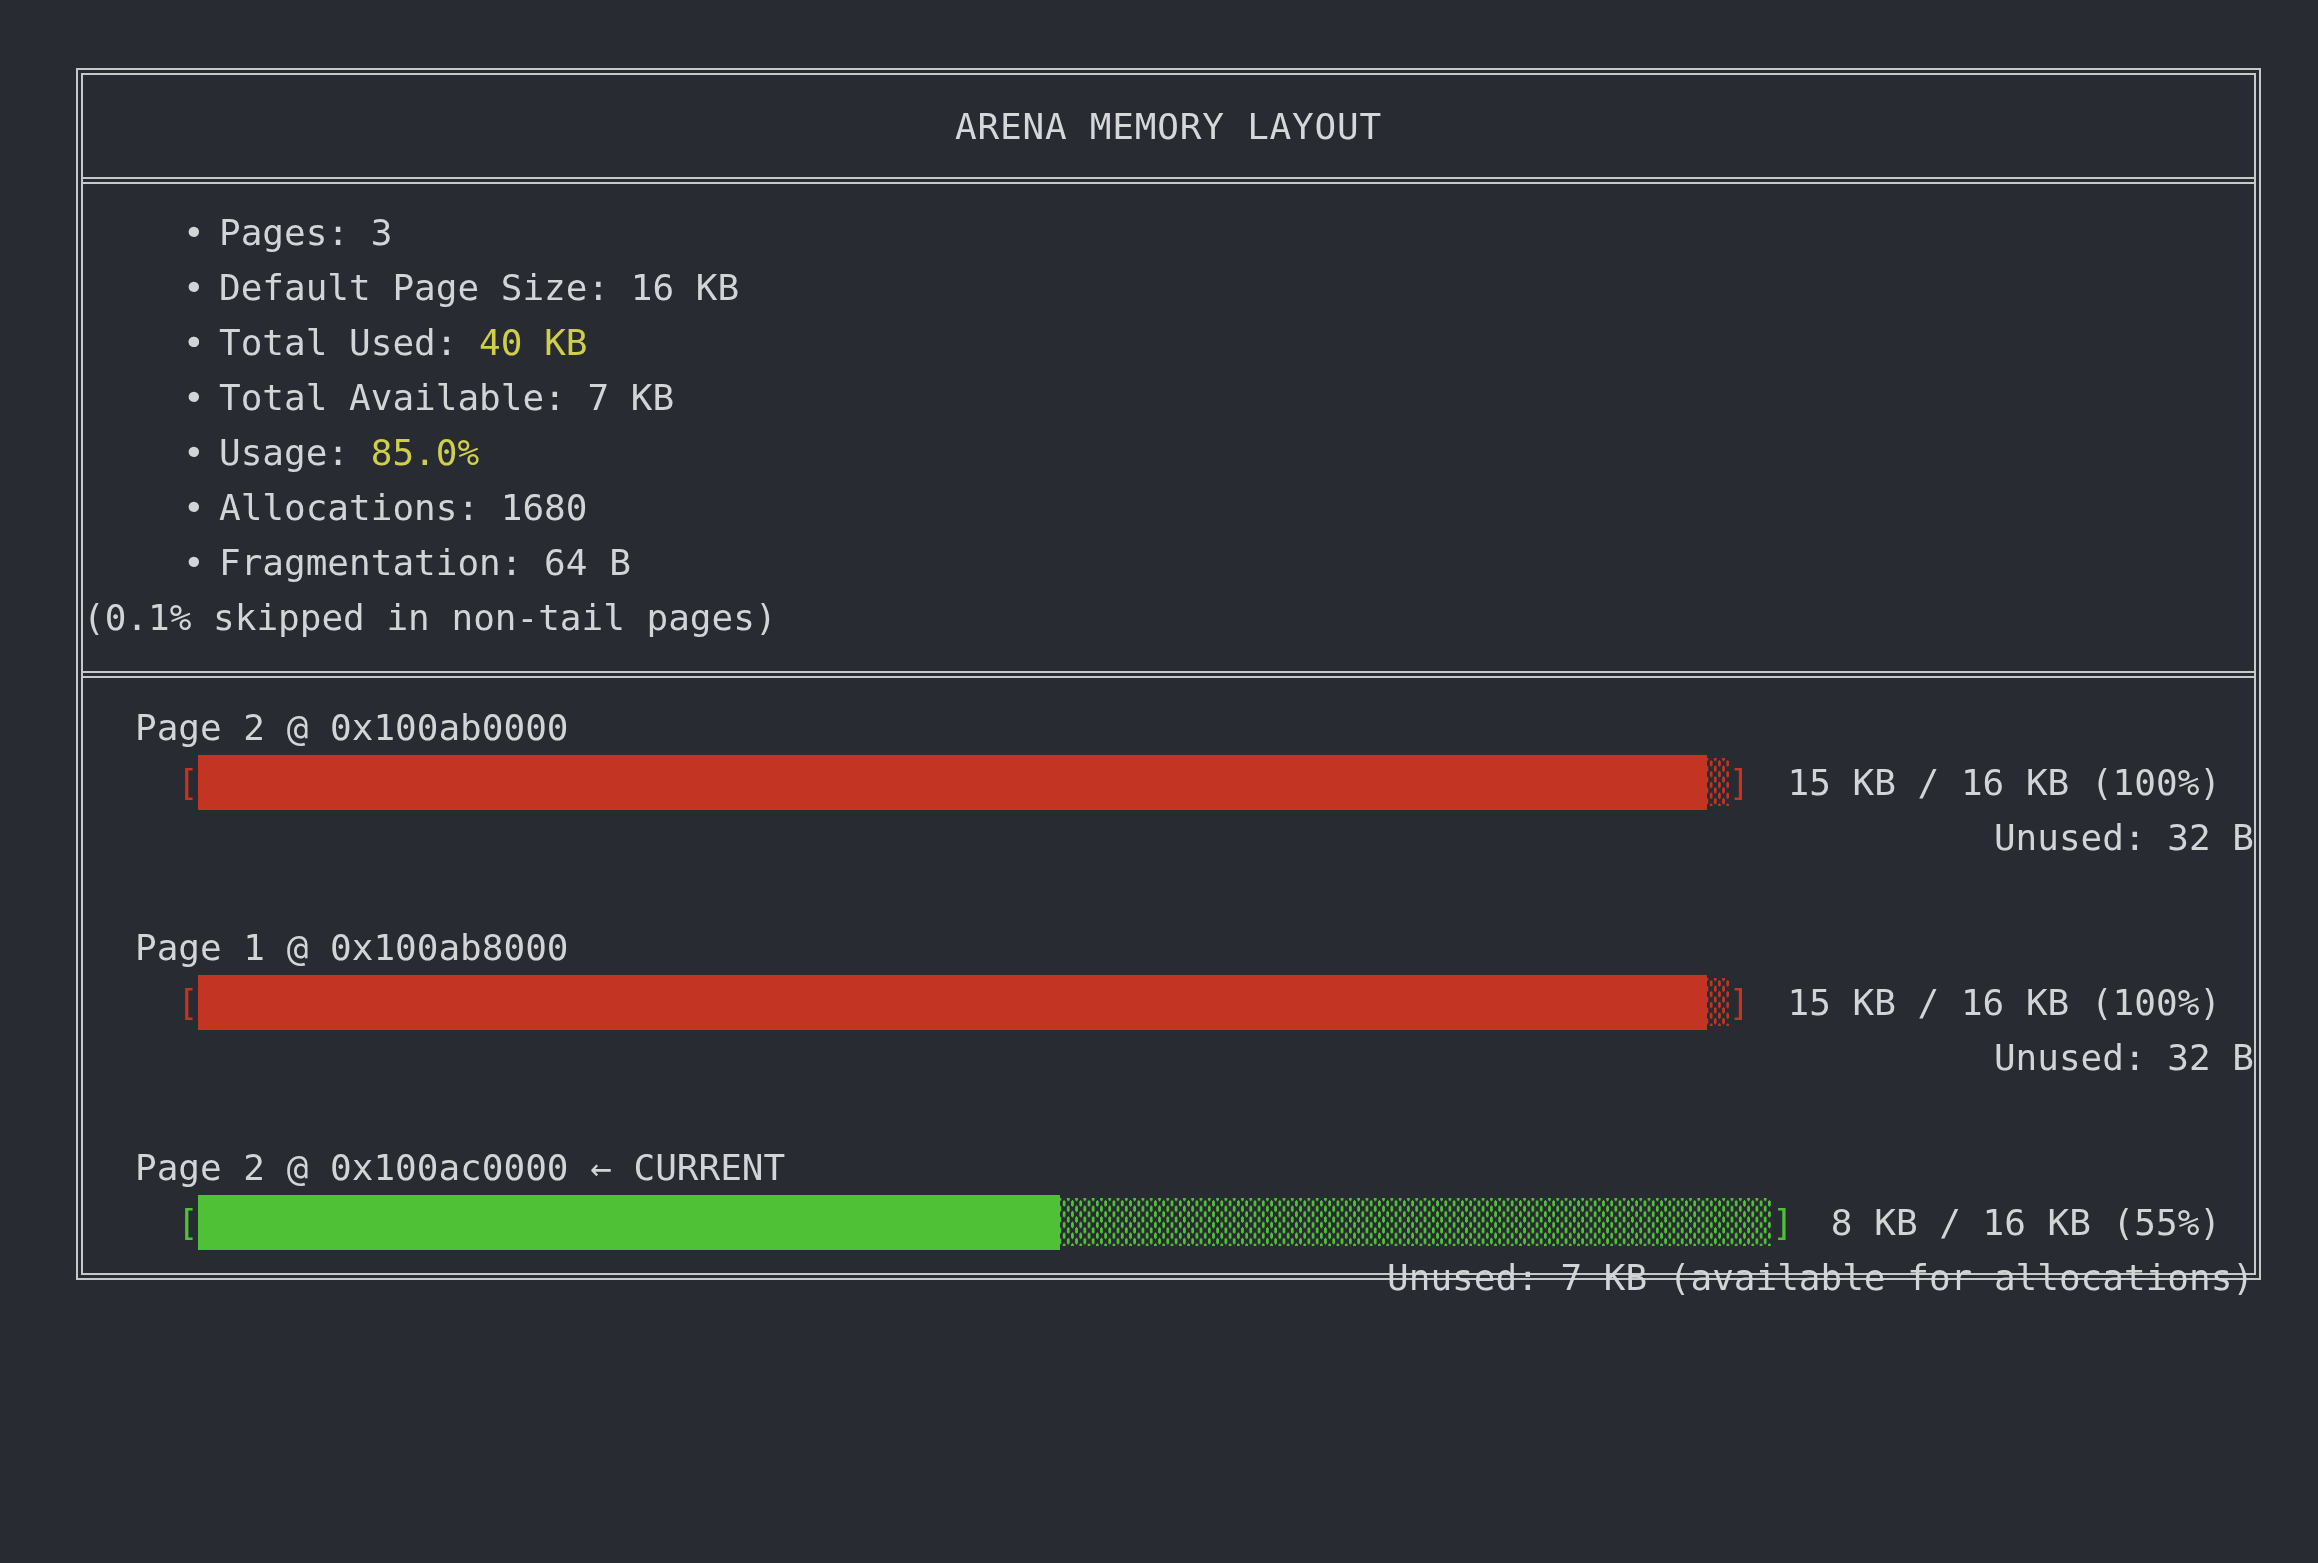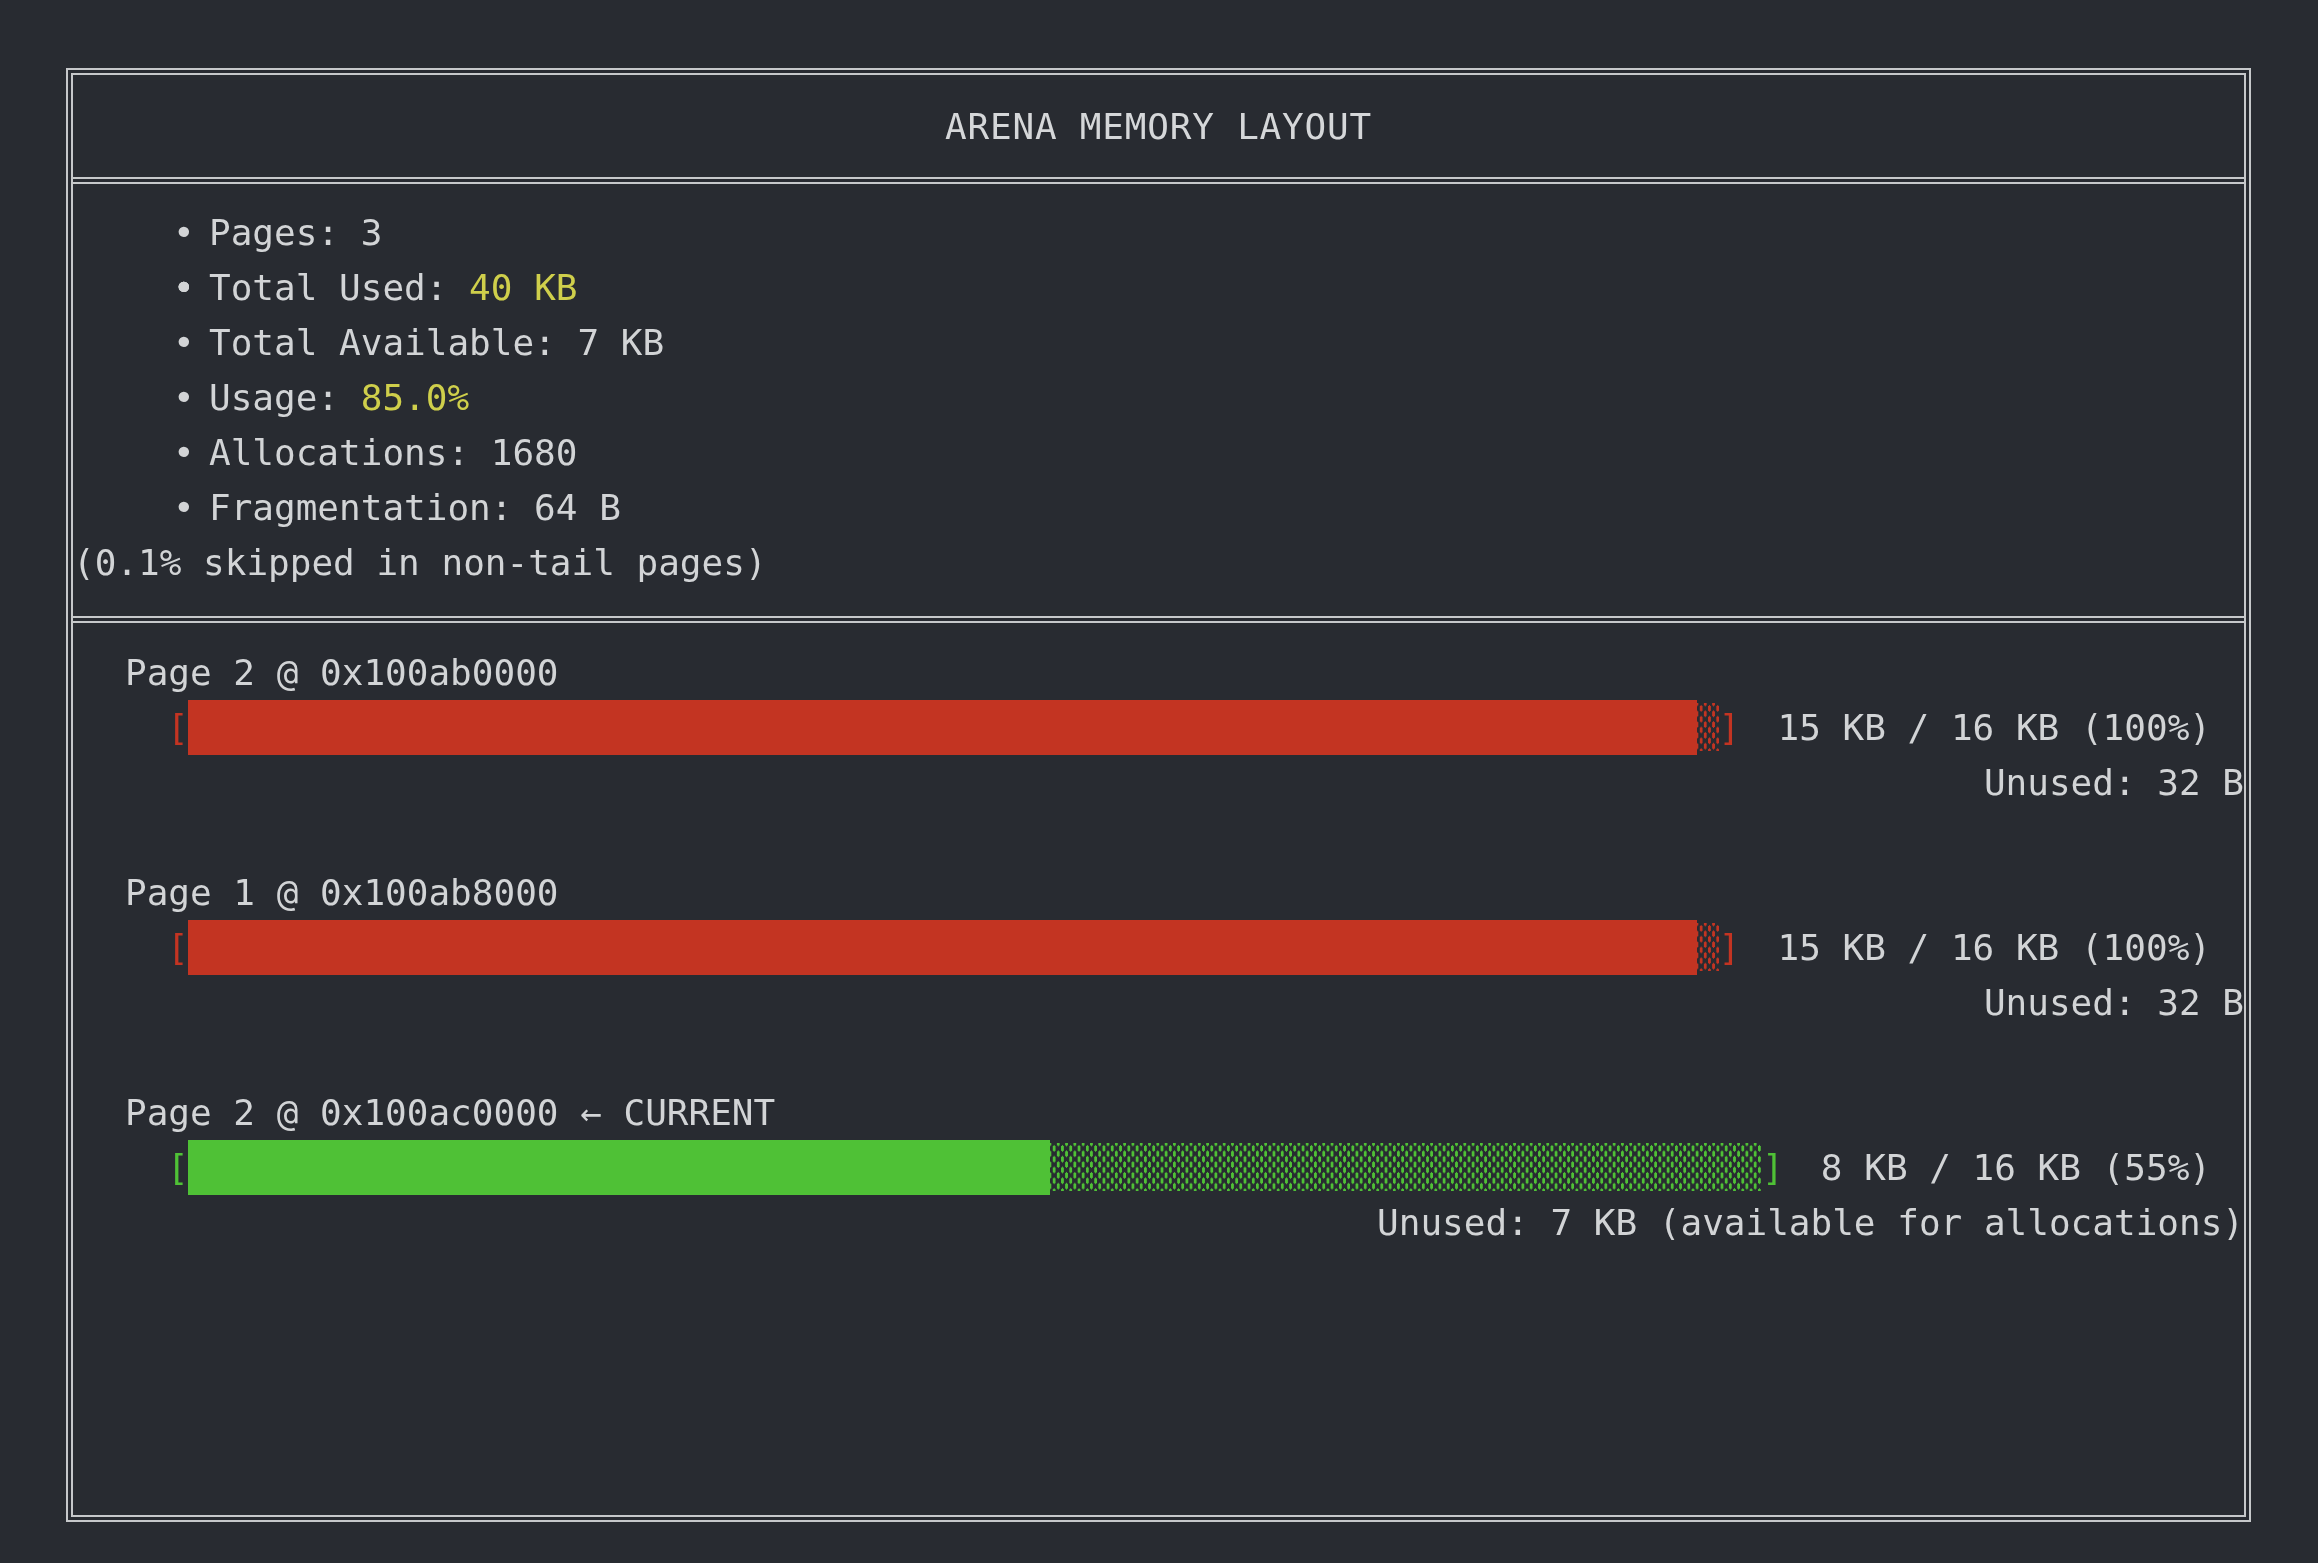--- a/index.html
+++ b/index.html
@@ -11,21 +11,21 @@
     --lh:55px;
     --fs:36px;
   }
   html,body{margin:0;padding:0;background:var(--bg);}
   body{
     width:2319px;height:1564px;position:relative;overflow:hidden;
     font-family:"DejaVu Sans Mono","Liberation Mono",monospace;
     color:var(--fg);font-size:var(--fs);
   }
   .frame{
-    position:absolute;left:66px;top:68px;width:2185px;height:1454px;
+    position:absolute;left:76px;top:68px;width:2185px;height:1212px;
     border:7.5px double var(--border);box-sizing:border-box;background:var(--bg);
   }
   .title-section{
     height:109px;box-sizing:border-box;border-bottom:7.5px double var(--border);
     display:flex;align-items:center;justify-content:center;
   }
   .panel-title{letter-spacing:0.8px;color:#d5d7d9;}
   .stats-section{
     border-bottom:7.5px double var(--border);
     padding:21px 0 26px 0;box-sizing:border-box;
@@ -73,21 +73,21 @@
   </div>
 
   <div class="stats-section">
 
     <div class="stat-line">
       <span class="bullet">•</span>
       <span class="stat-label">Pages: 3</span> <span class="stat-value"></span>
     </div>
     <div class="stat-line">
       <span class="bullet">•</span>
-       <span class="stat-value"></span>
+      <span class="stat-label">Default Page Size: 16 KB</span> <span class="stat-value"></span>
     </div>
     <div class="stat-line">
       <span class="bullet">•</span>
        <span class="stat-value"></span>
     </div>
     <div class="stat-line">
       <span class="bullet">•</span>
       <span class="stat-label">Total Used:</span> <span class="stat-value">40 KB</span>
     </div>
     <div class="stat-line">

